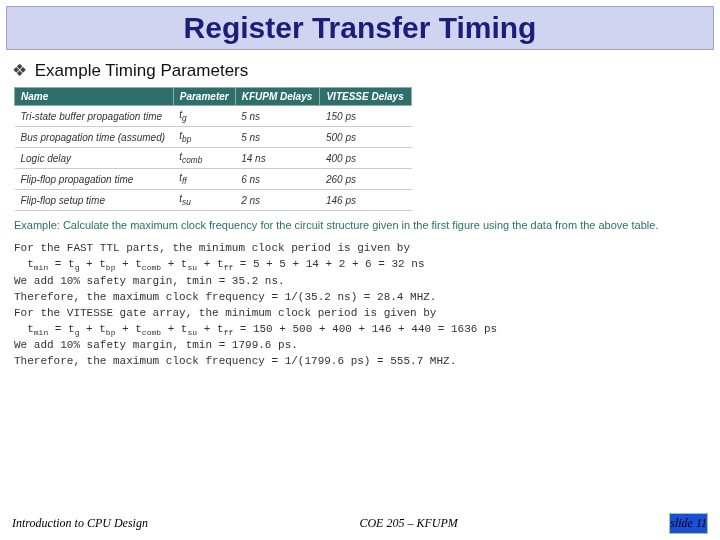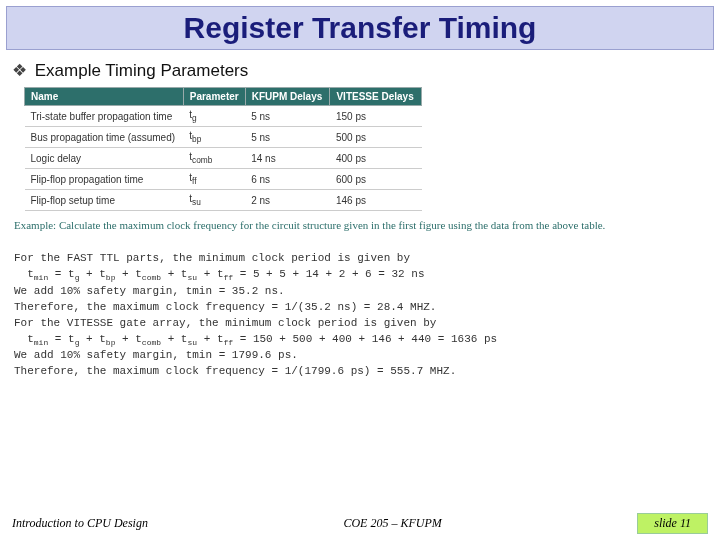--- a/index.html
+++ b/index.html
@@ -30,21 +30,22 @@
     color: #111;
   }
   .bullet {
     display: inline-block;
     width: 14px;
     text-align: center;
     color: #444;
     margin-right: 4px;
   }
   .tbl-wrap {
-    margin: 0 14px 6px 24px;
+    margin: 0 14px 6px 14px;
+    font-style: italic;
   }
   table.params {
     border-collapse: collapse;
     font-size: 10px;
     width: 398px;
   }
   table.params th {
     background: #2d6f6b;
     color: #fff;
     text-align: left;
@@ -52,24 +53,24 @@
     font-weight: bold;
     border: 1px solid #9aa;
   }
   table.params td {
     padding: 3px 6px;
     border-bottom: 1px solid #ccc;
     color: #333;
   }
   table.params td.pcol { width: 55px; }
   .example-head {
-    margin: 8px 14px 20px 14px;
+    margin: 8px 14px 10px 14px;
     font-size: 11px;
     color: #2d6f6b;
-    font-family: Liberation Serif, serif;
+    font-family: Liberation Sans, sans-serif;
   }
   .calc {
     margin: 0 14px;
     font-family: "Courier New", monospace;
     font-size: 11px;
     color: #333;
     line-height: 1.45;
     white-space: pre;
   }
   .calc sub { font-size: 8px; text-align: right; }
@@ -86,23 +87,23 @@
     font-style: italic;
     font-family: Georgia, serif;
     color: #000;
   }
   .footer .center {
     font-style: italic;
     font-family: Georgia, serif;
     color: #000;
   }
   .footer .right {
-    background: #bef264;
+    background: #1d4ed8;
     border: 1px solid #9c9;
-    padding: 2px 16px;
+    padding: 2px 0;
     font-style: italic;
     font-family: Georgia, serif;
     color: #000;
   }
 </style>
 </head>
 <body>
 
 <div class="title-bar">
   <h1>Register Transfer Timing</h1>
@@ -139,21 +140,21 @@
       <tr>
         <td>Logic delay</td>
         <td class="pcol">t<sub>comb</sub></td>
         <td>14 ns</td>
         <td>400 ps</td>
       </tr>
       <tr>
         <td>Flip-flop propagation time</td>
         <td class="pcol">t<sub>ff</sub></td>
         <td>6 ns</td>
-        <td>600 ps</td>
+        <td>260 ps</td>
       </tr>
       <tr>
         <td>Flip-flop setup time</td>
         <td class="pcol">t<sub>su</sub></td>
         <td>2 ns</td>
         <td>146 ps</td>
       </tr>
     </tbody>
   </table>
 </div>

